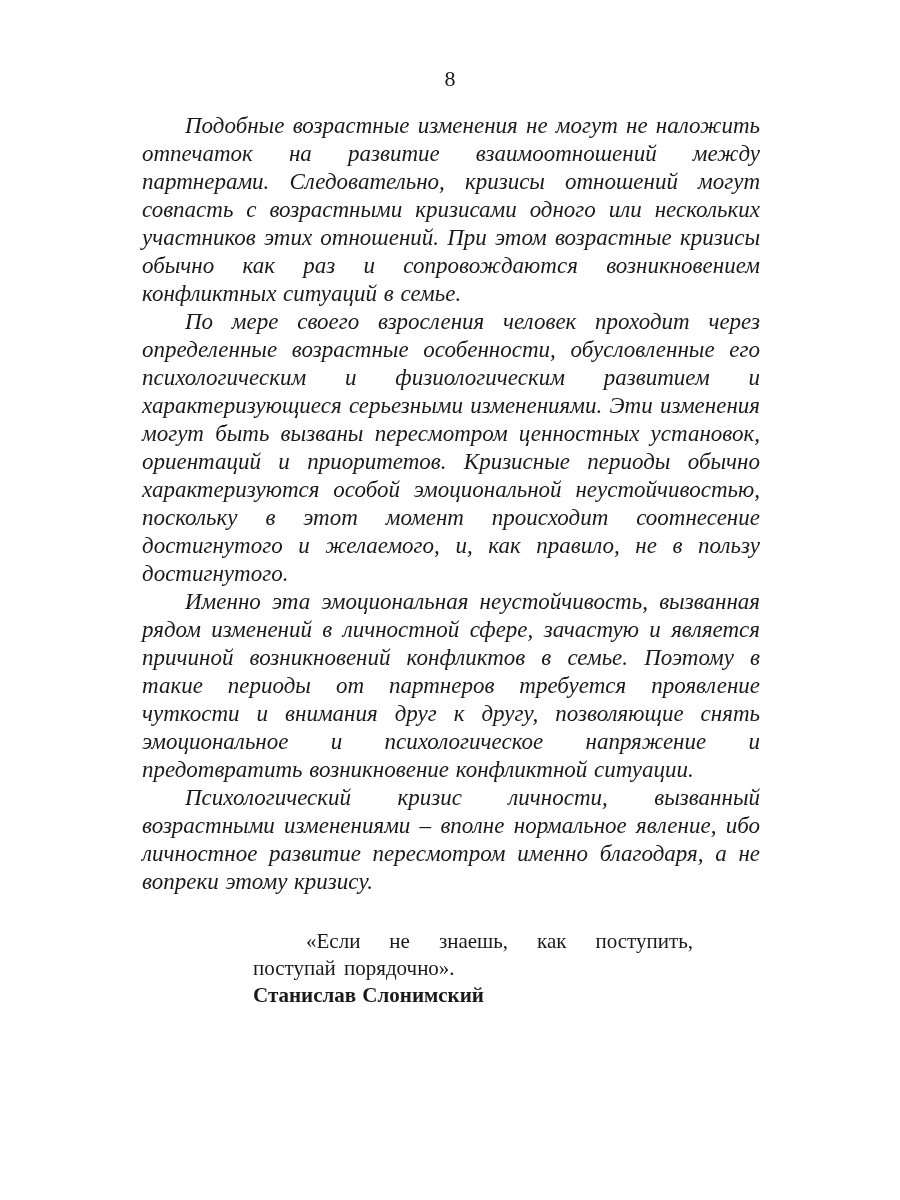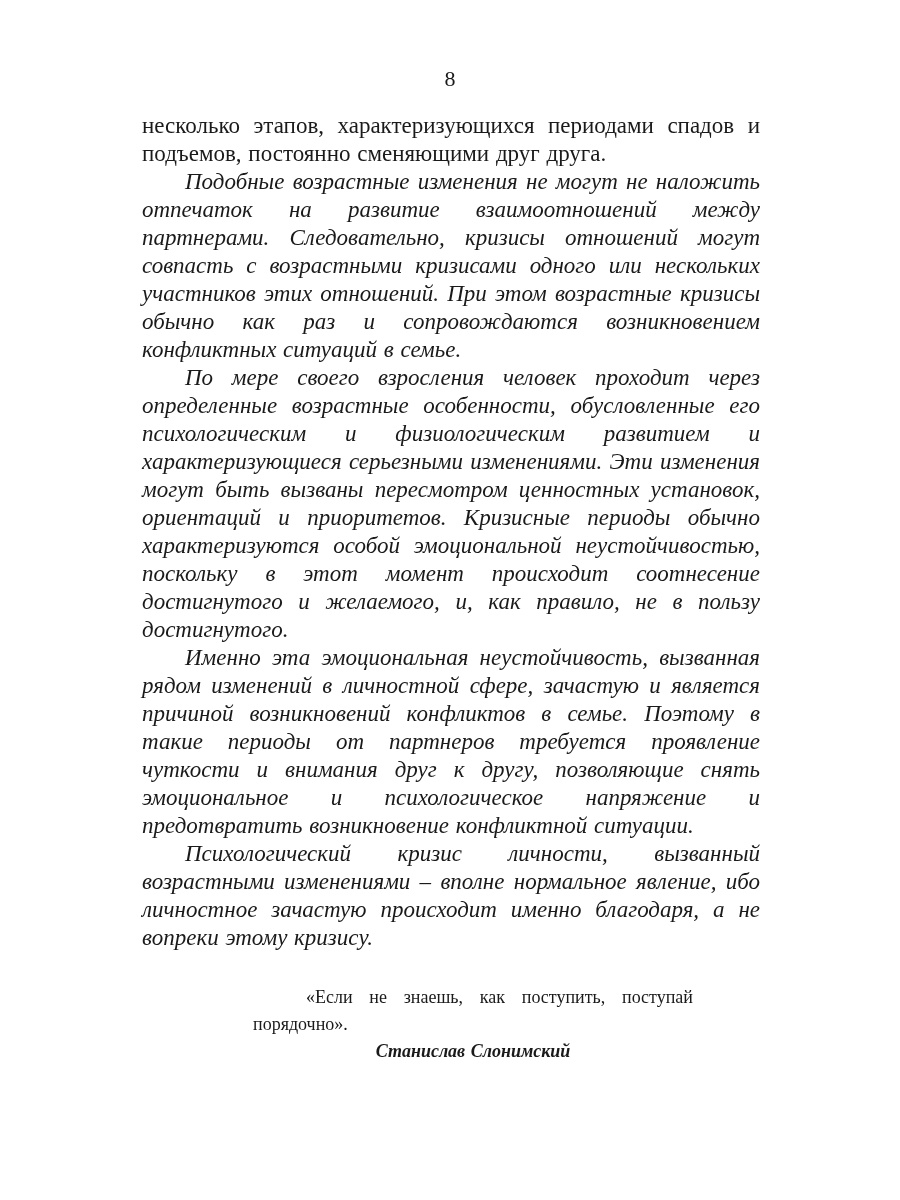--- a/index.html
+++ b/index.html
@@ -40,50 +40,47 @@
     padding: 0;
   }
   .text-block p.indent {
     text-indent: 43px;
     font-style: italic;
   }
   .quote-block {
     margin-top: 32px;
     margin-left: 111px;
     width: 440px;
-    font-size: 18px;
+    font-size: 21px;
     line-height: 27px;
   }
   .quote-text {
     text-align: justify;
     text-indent: 53px;
     word-spacing: 3px;
     margin: 0;
   }
   .quote-attribution {
     margin: 0;
     padding-left: 55px;
-    text-align: center;
     font-weight: bold;
-    font-style: italic;
   }
 </style>
 </head>
 <body>
 
 <div class="scan-page">
 
   <div class="page-number">8</div>
 
   <div class="text-block">
-    <p>несколько этапов, характеризующихся периодами спадов и подъемов, постоянно сменяющими друг друга.</p>
     <p class="indent">Подобные возрастные изменения не могут не наложить отпечаток на развитие взаимоотношений между партнерами. Следовательно, кризисы отношений могут совпасть с возрастными кризисами одного или нескольких участников этих отношений. При этом возрастные кризисы обычно как раз и сопровождаются возникновением конфликтных ситуаций в семье.</p>
     <p class="indent">По мере своего взросления человек проходит через определенные возрастные особенности, обусловленные его психологическим и физиологическим развитием и характеризующиеся серьезными изменениями. Эти изменения могут быть вызваны пересмотром ценностных установок, ориентаций и приоритетов. Кризисные периоды обычно характеризуются особой эмоциональной неустойчивостью, поскольку в этот момент происходит соотнесение достигнутого и желаемого, и, как правило, не в пользу достигнутого.</p>
     <p class="indent">Именно эта эмоциональная неустойчивость, вызванная рядом изменений в личностной сфере, зачастую и является причиной возникновений конфликтов в семье. Поэтому в такие периоды от партнеров требуется проявление чуткости и внимания друг к другу, позволяющие снять эмоциональное и психологическое напряжение и предотвратить возникновение конфликтной ситуации.</p>
-    <p class="indent">Психологический кризис личности, вызванный возрастными изменениями – вполне нормальное явление, ибо личностное зачастую происходит именно благодаря, а не вопреки этому кризису.</p>
+    <p class="indent">Психологический кризис личности, вызванный возрастными изменениями – вполне нормальное явление, ибо личностное развитие пересмотром именно благодаря, а не вопреки этому кризису.</p>
 
     <div class="quote-block">
       <p class="quote-text">«Если не знаешь, как поступить, поступай порядочно».</p>
       <p class="quote-attribution">Станислав Слонимский</p>
     </div>
   </div>
 
 </div>
 
 </body></html>

